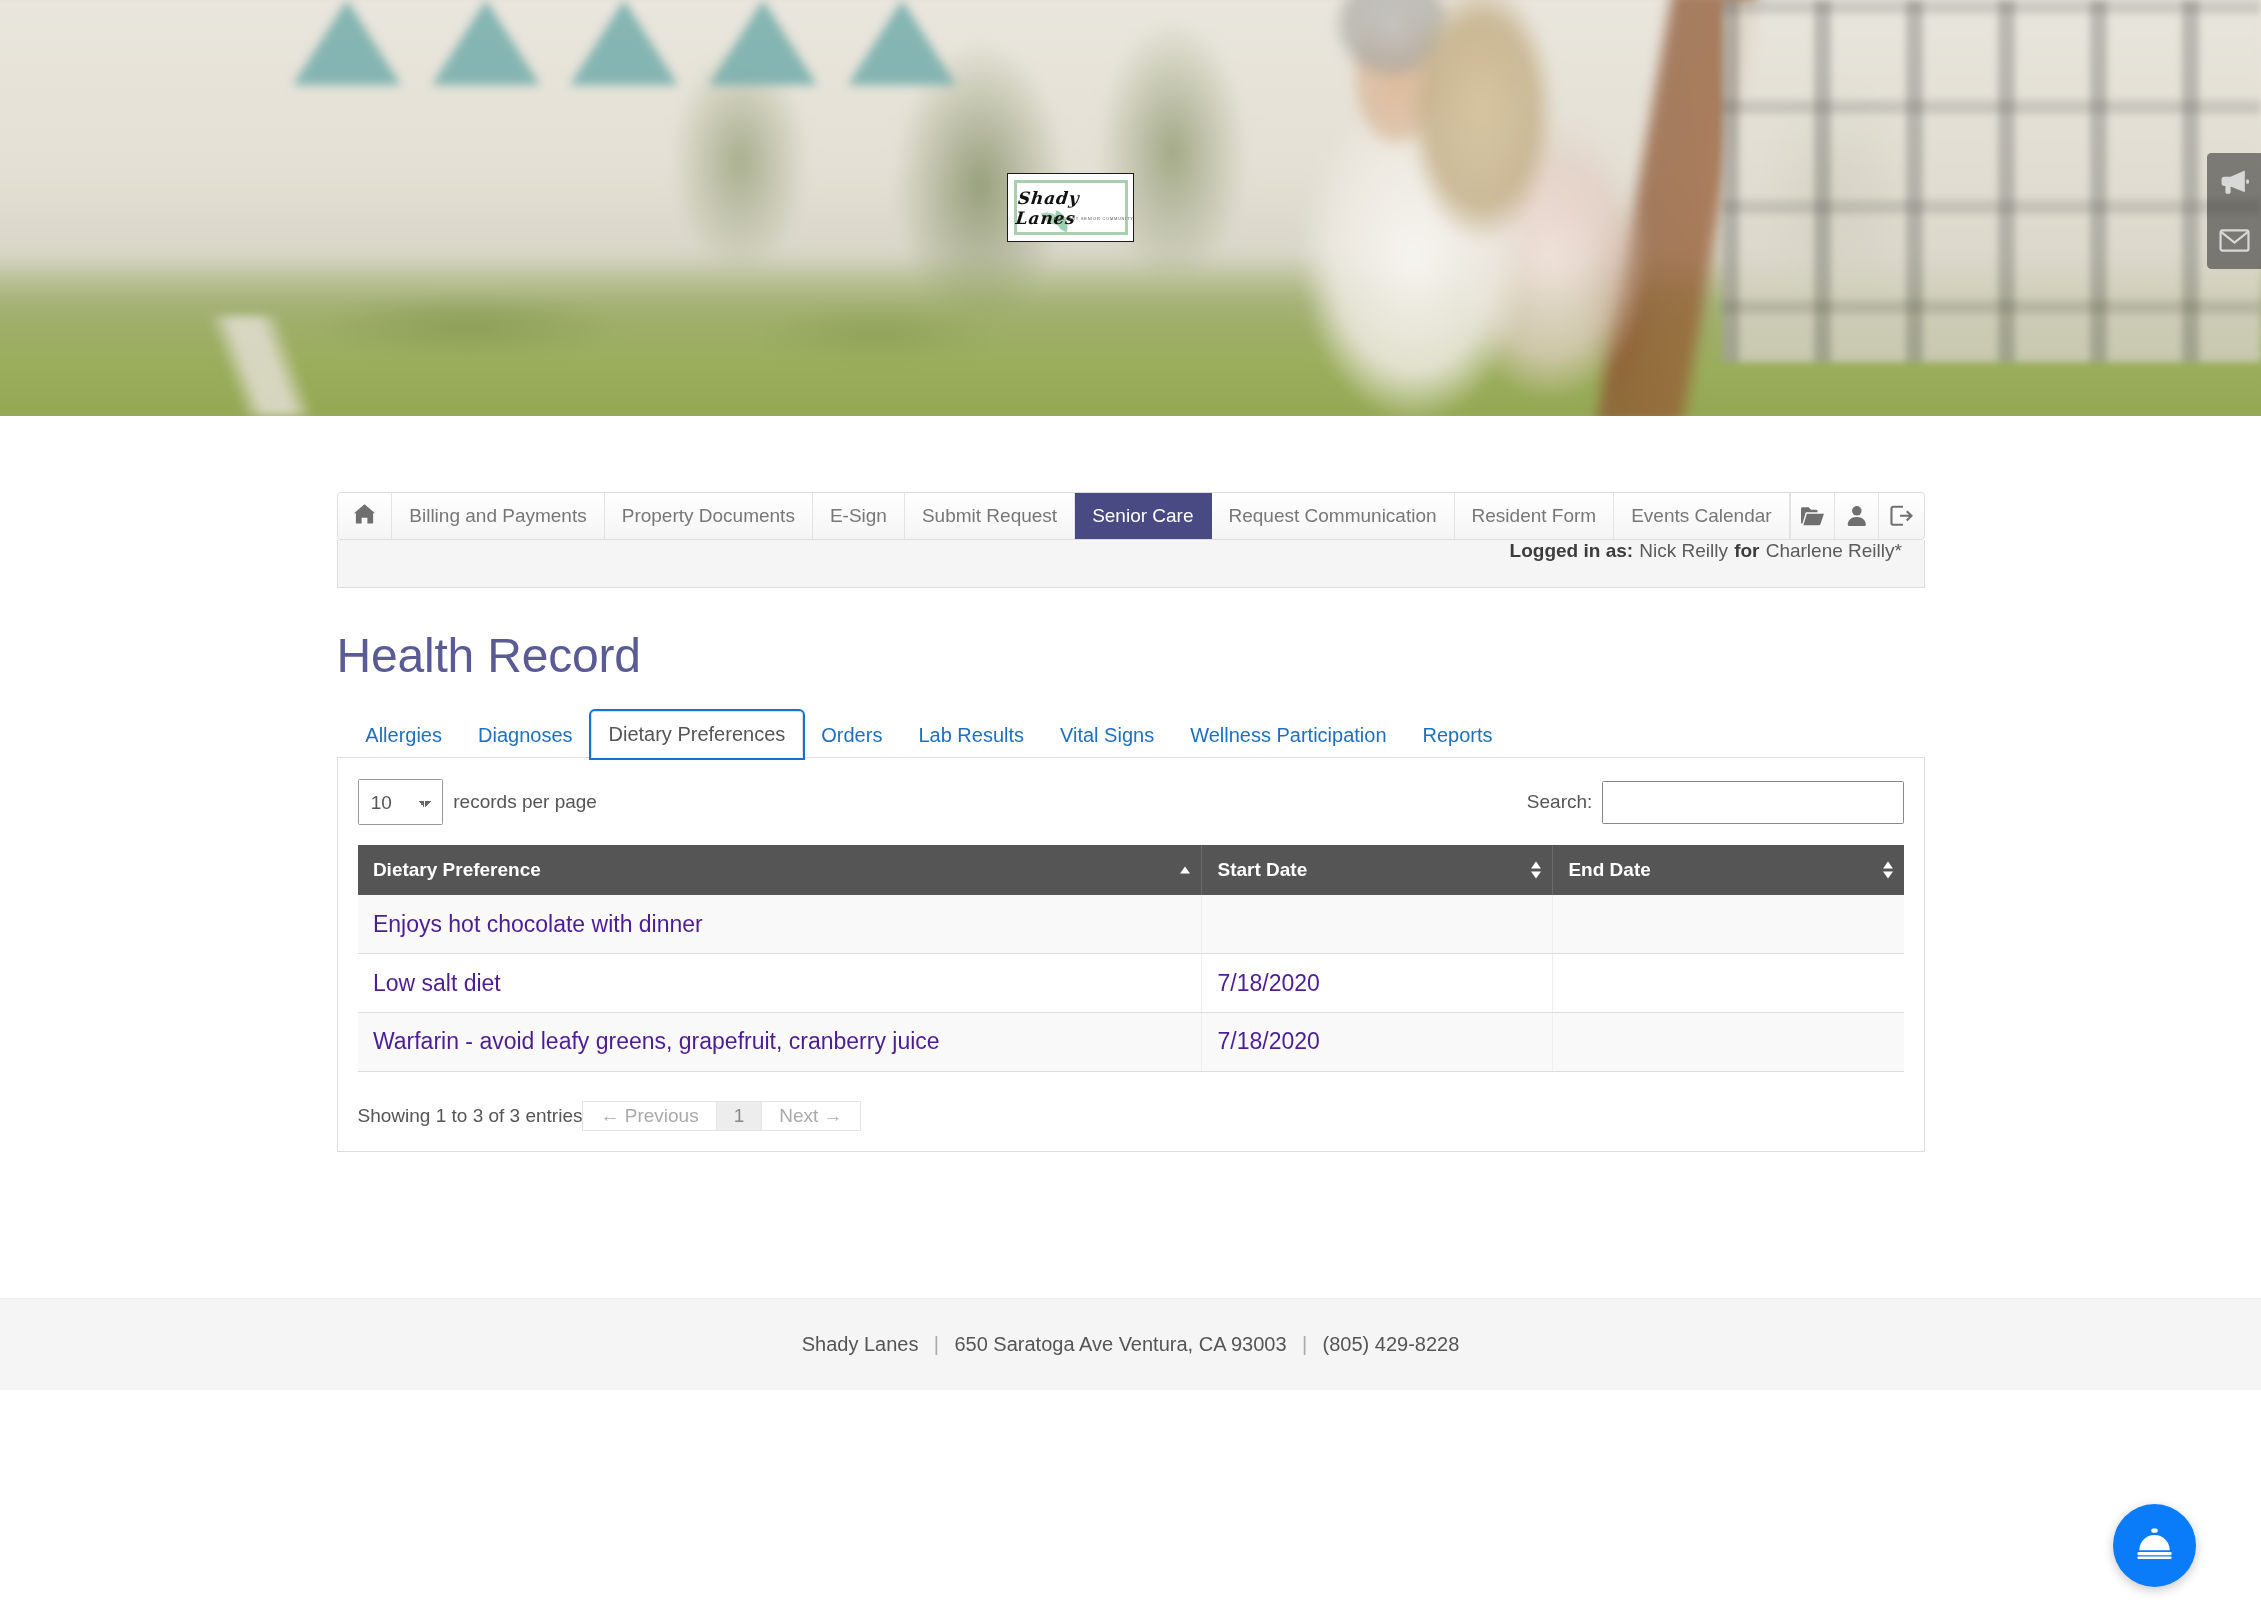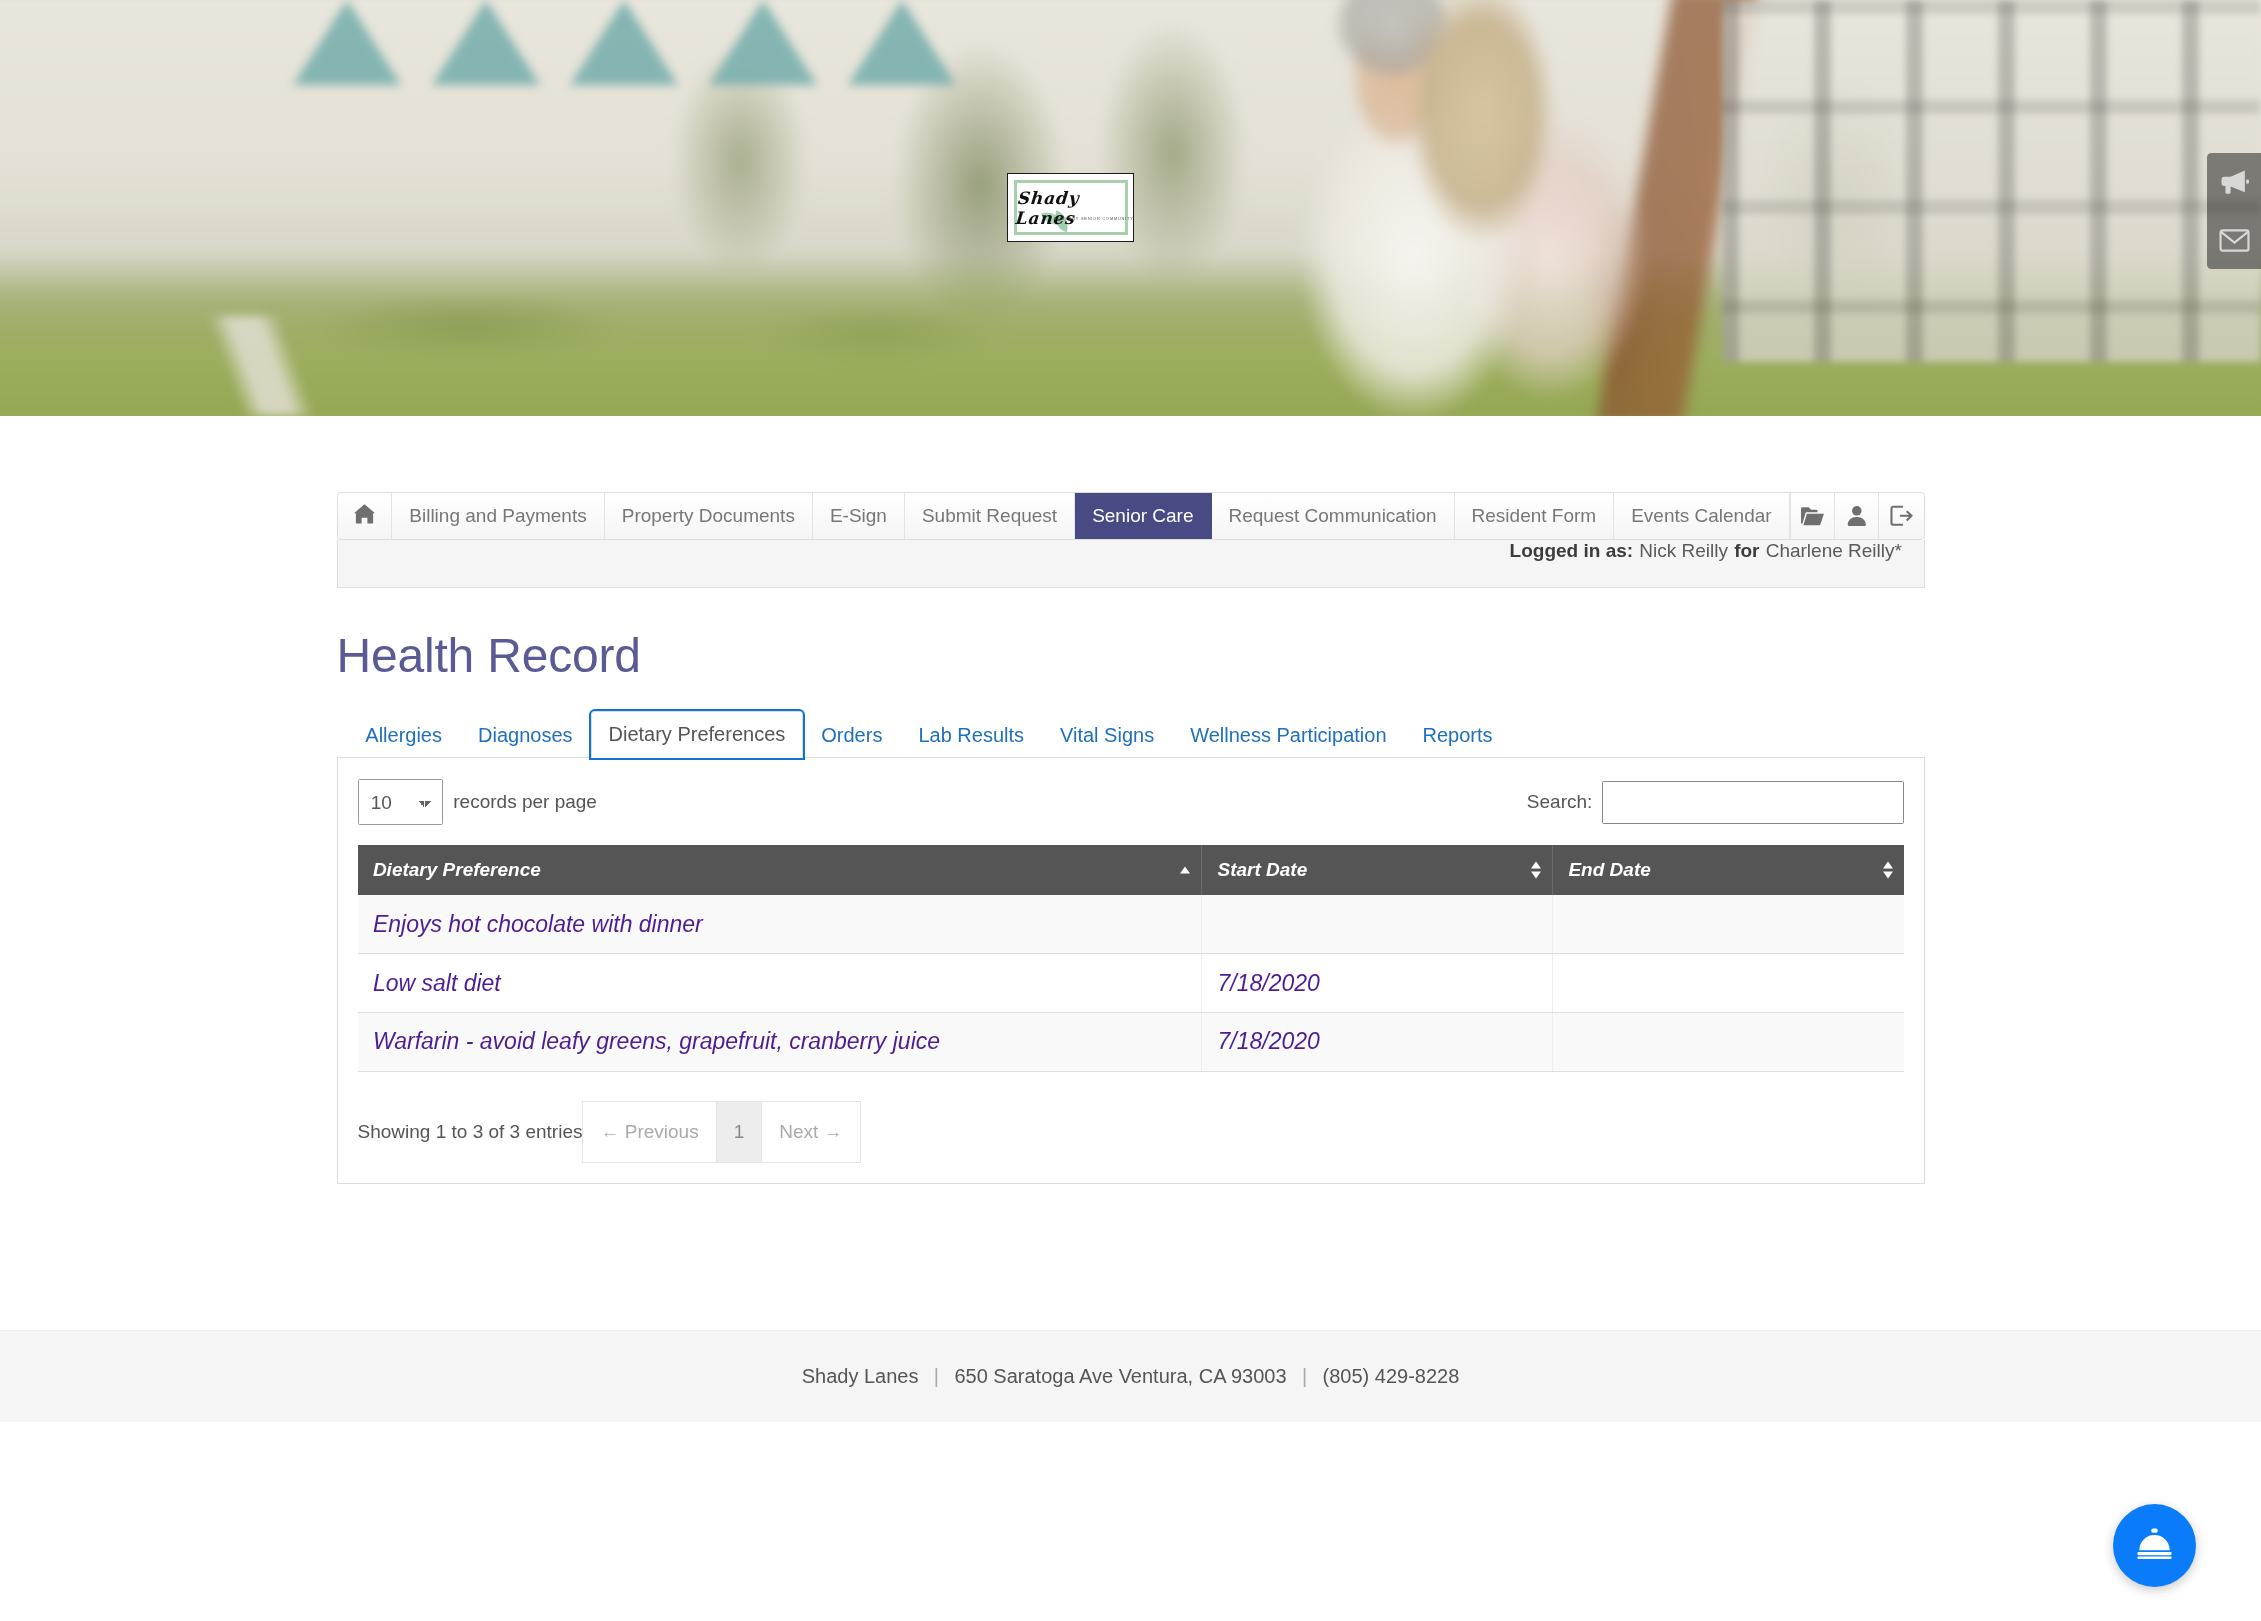--- a/index.html
+++ b/index.html
@@ -285,21 +285,20 @@
     padding: 0 9.2px;
     color: #333;
     font-family: "Liberation Sans", sans-serif;
   }
 
   
   table.dt {
     width: 100%;
     border-collapse: collapse;
     table-layout: fixed;
-    font-style: italic;
   }
   table.dt thead th {
     background: #555555;
     color: #ffffff;
     font-size: 19px;
     font-weight: 700;
     text-align: left;
     padding: 14px 15.4px;
     border-right: 0.8px solid #6a6a6a;
     position: relative;
@@ -334,21 +333,21 @@
   table.dt tbody tr.even { background: #ffffff; }
 
   .panel-bottom {
     display: flex;
     align-items: center;
     margin-top: 29px;
   }
   .info-text { font-size: 19px; color: #555555; }
   .pager { display: flex; }
   .pg-btn {
-    padding: 19px 17px;
+    padding: 3px 17px;
     font-size: 19px;
     color: #aaaaaa;
     border: 0.8px solid #e4e4e4;
     border-right: none;
     background: #ffffff;
     cursor: pointer;
     white-space: nowrap;
   }
   .pg-btn:last-child { border-right: 0.8px solid #e4e4e4; }
   .pg-btn.current { background: #ededed; color: #8a8a8a; }

